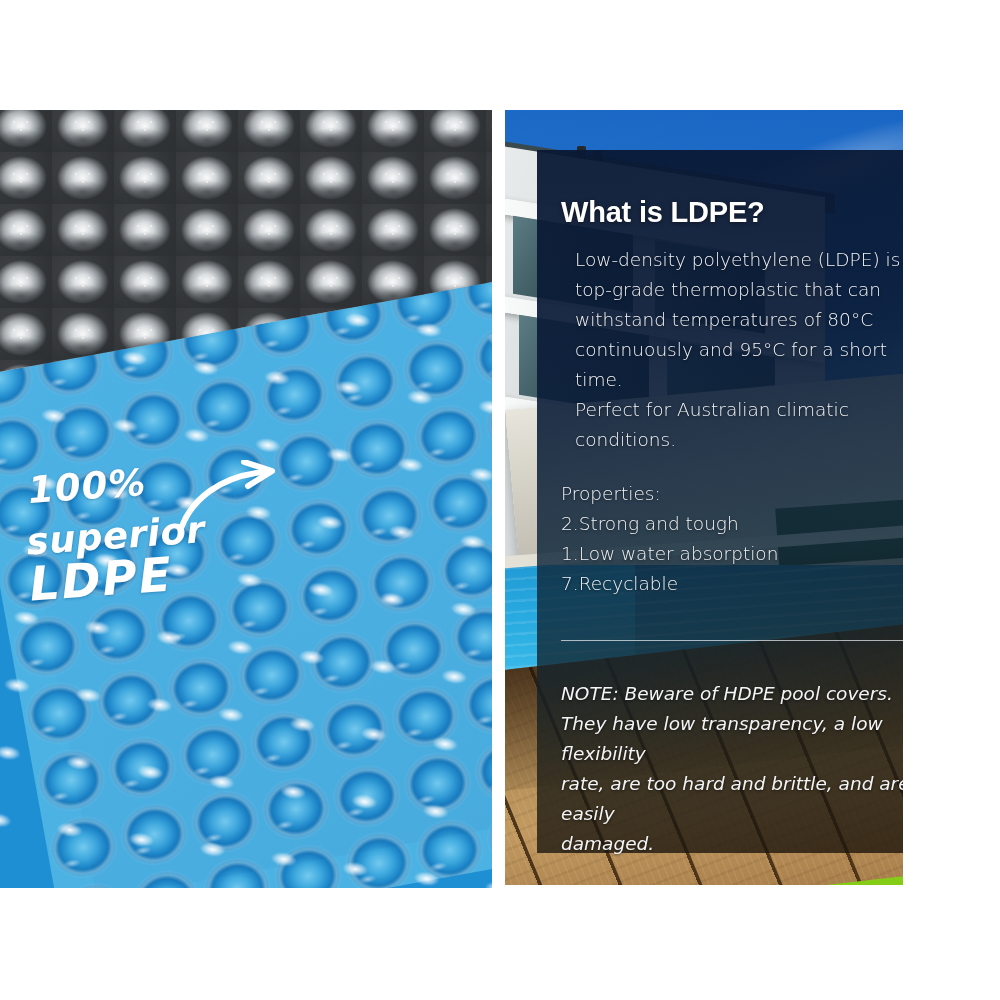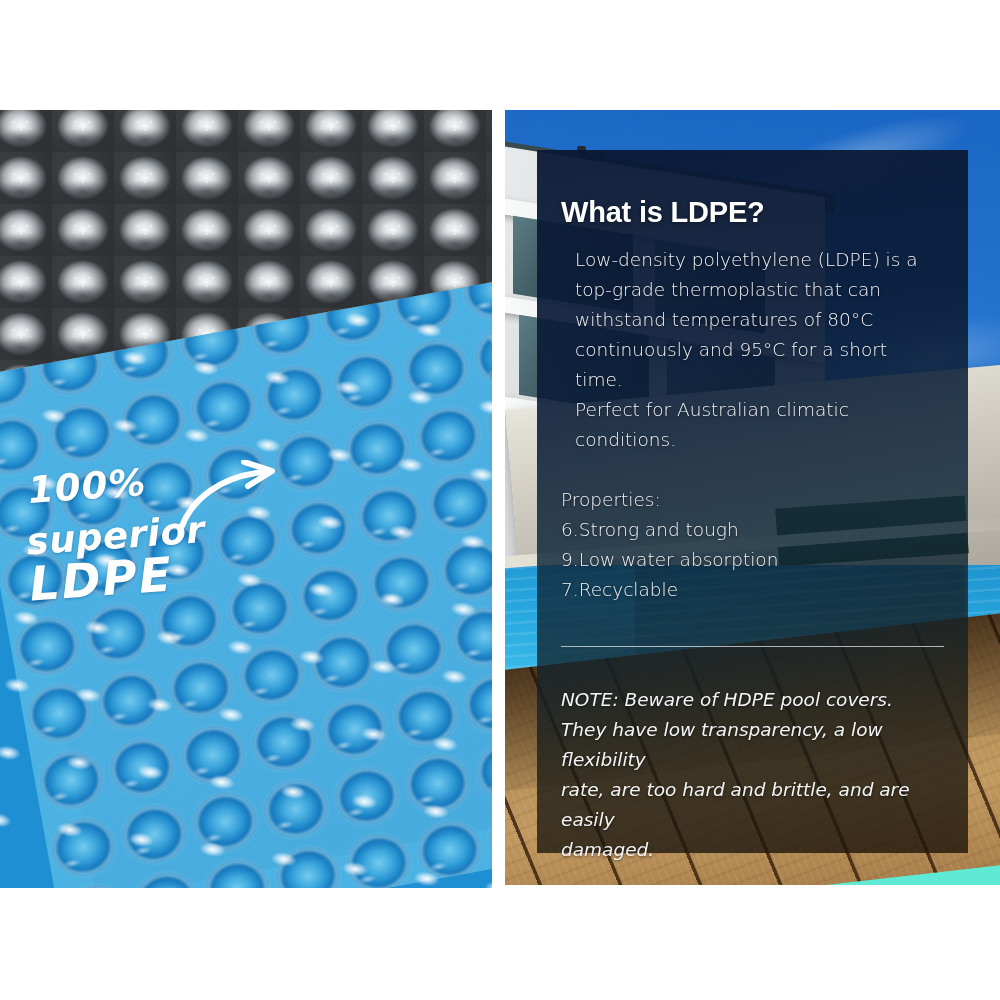--- a/index.html
+++ b/index.html
@@ -159,24 +159,24 @@
     top: -8px;
     width: 110px;
     height: 72px;
   }
 
   
   .panel-right {
     position: absolute;
     left: 505px;
     top: 110px;
-    width: 495px;
+    width: 398px;
     height: 775px;
     overflow: hidden;
-    background: #5eead4;
+    background: #84cc16;
   }
 
   
   .sky {
     position: absolute;
     left: 0; top: 0; right: 0;
     height: 470px;
     background: linear-gradient(185deg, #1a66c4 0%, #2372cd 38%, #3d85d8 72%, #6aa6e4 100%);
   }
   .cloud-wisp {
@@ -360,21 +360,21 @@
     color: #f2f4f6;
     font-weight: 300;
     text-shadow: 0 1px 3px rgba(0,0,0,0.55);
     white-space: pre-line;
   }
 
   .props-heading {
     font-family: "DejaVu Sans", sans-serif;
     font-size: 18.5px;
     line-height: 30px;
-    margin: 30px 0 0 0;
+    margin: 24px 0 0 0;
     color: #f2f4f6;
     font-weight: 300;
     text-shadow: 0 1px 3px rgba(0,0,0,0.55);
   }
   .props-list {
     list-style: none;
     margin: 0;
     padding: 0;
   }
   .props-list li {
@@ -478,22 +478,22 @@
       <h1 class="card-title">What is LDPE?</h1>
 
       <p class="card-para">Low-density polyethylene (LDPE) is a
 top-grade thermoplastic that can
 withstand temperatures of 80°C
 continuously and 95°C for a short time.
 Perfect for Australian climatic conditions.</p>
 
       <p class="props-heading">Properties:</p>
       <ul class="props-list">
-        <li>6.Strong and tough</li>
-        <li>9.Low water absorption</li>
+        <li>2.Strong and tough</li>
+        <li>1.Low water absorption</li>
         <li>7.Recyclable</li>
       </ul>
 
       <div class="divider"></div>
 
       <p class="note-para">NOTE: Beware of HDPE pool covers.
 They have low transparency, a low flexibility
 rate, are too hard and brittle, and are easily
 damaged.</p>
     </div>

